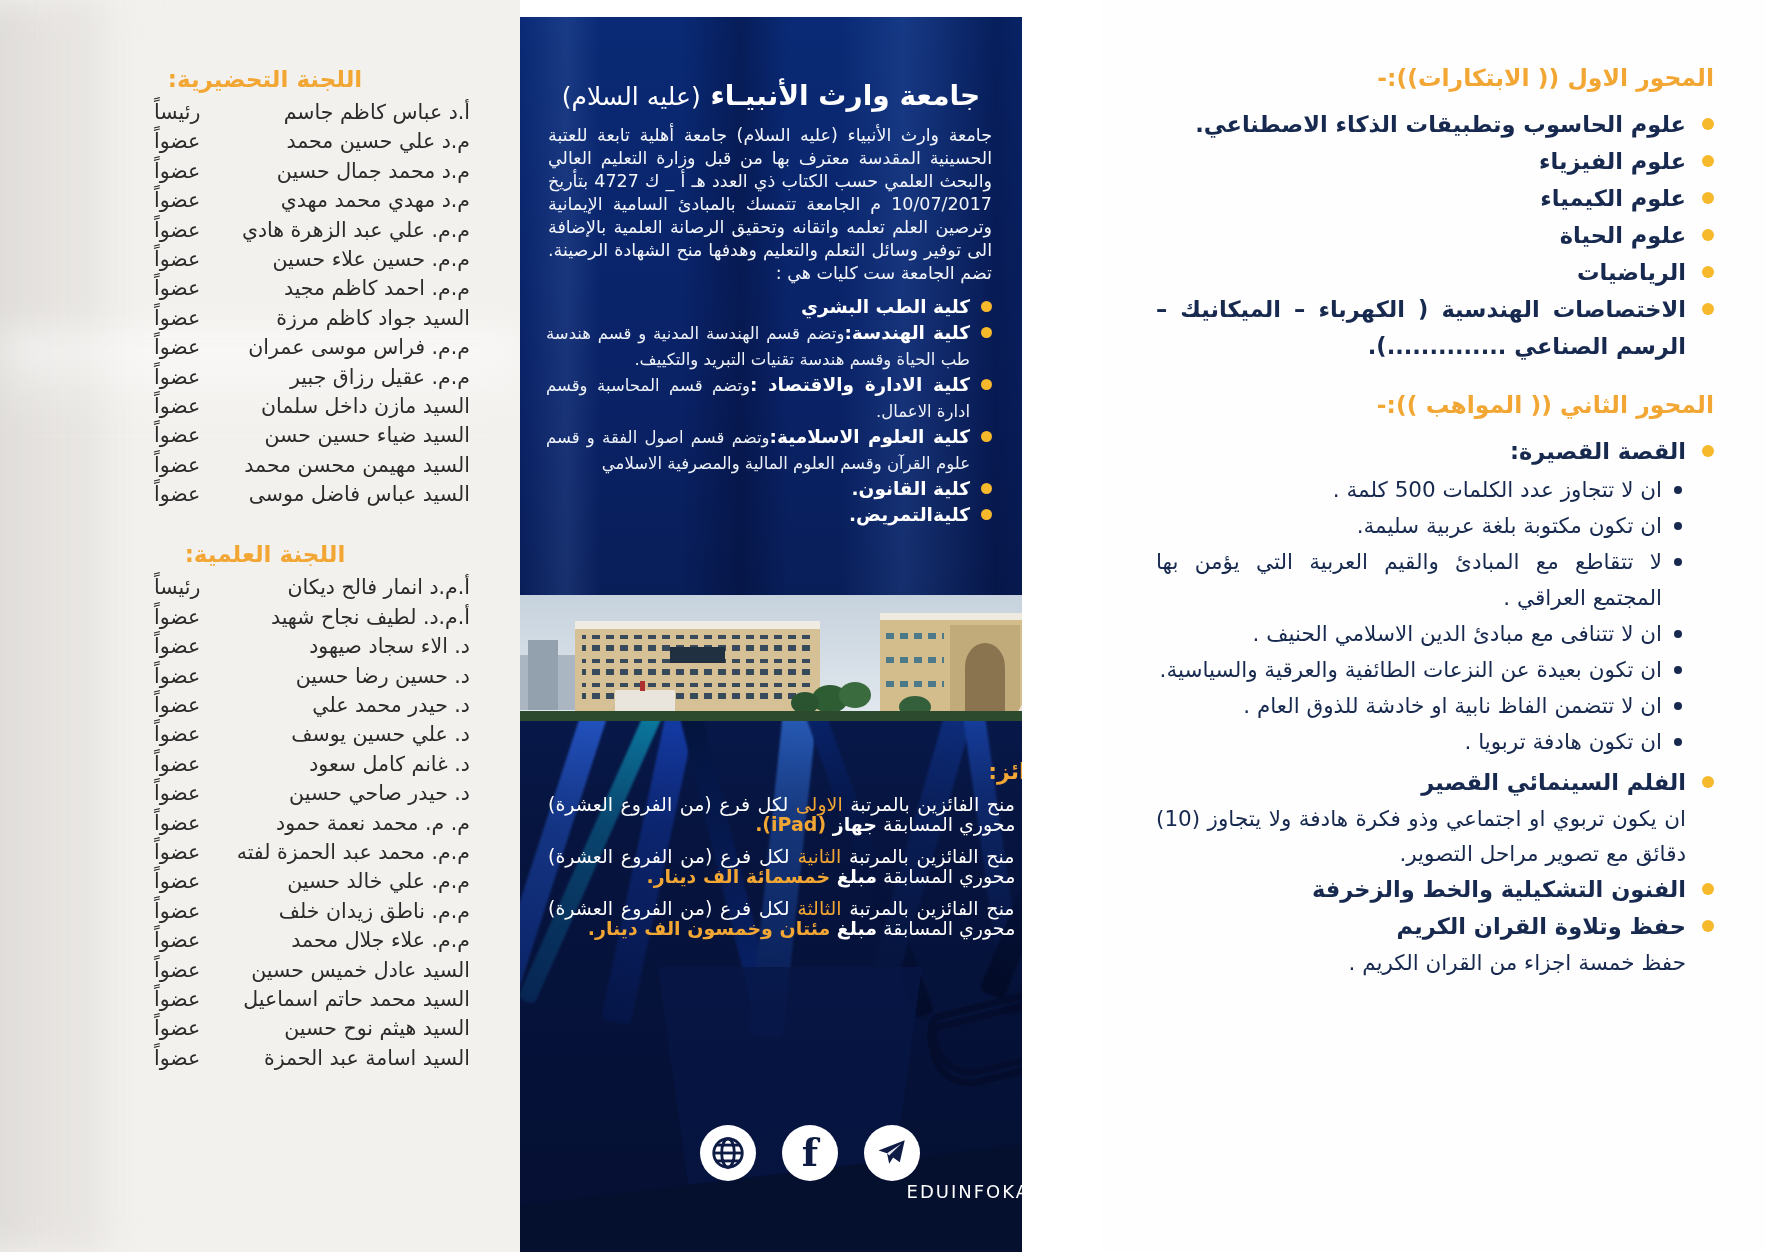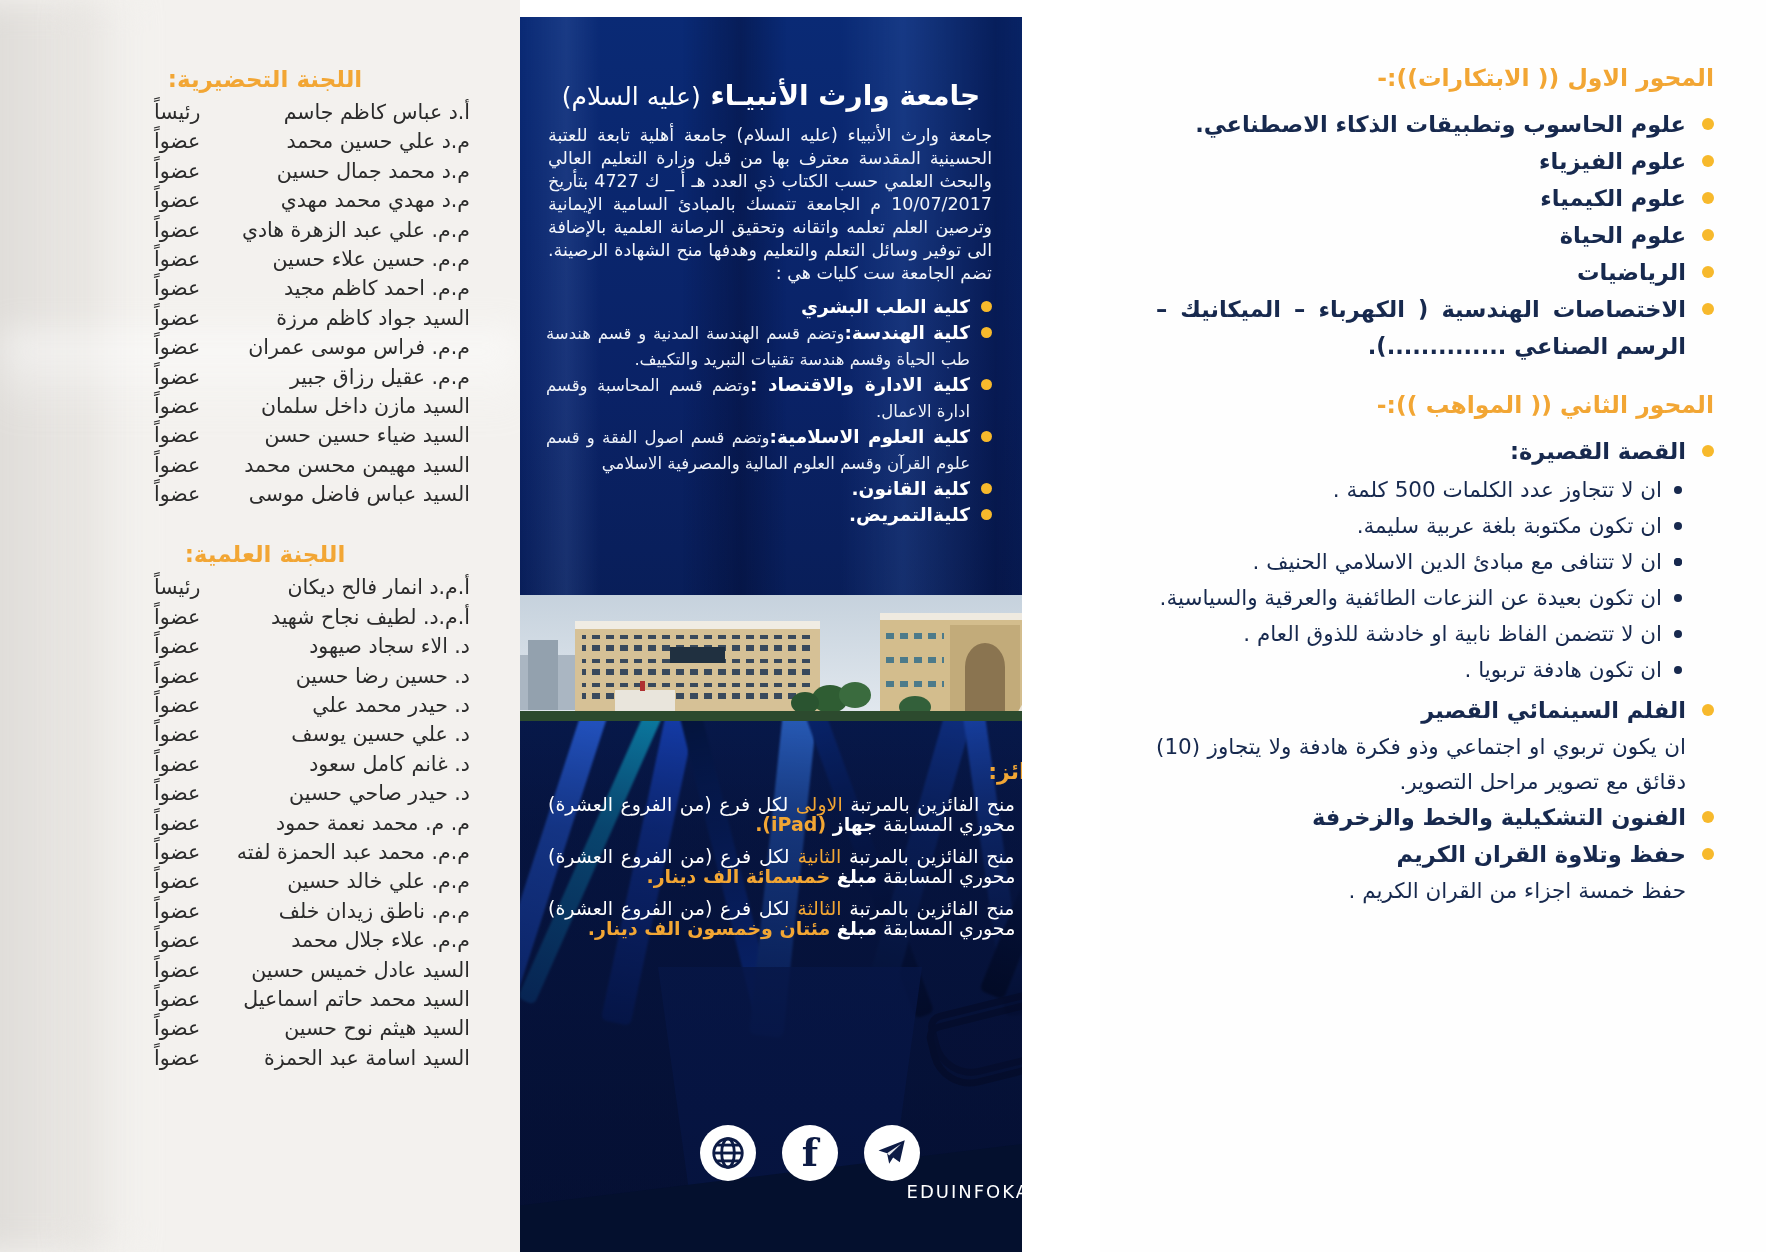--- a/index.html
+++ b/index.html
@@ -372,21 +372,21 @@
     </ul>
 
     <div class="axis-title">المحور الثاني (( المواهب )):-</div>
     <ul class="axis-list">
       <li>
         <span class="dot"></span>
         <span>القصة القصيرة:</span>
         <ul class="rules">
           <li><span class="ndot"></span><span>ان لا تتجاوز عدد الكلمات 500 كلمة .</span></li>
           <li><span class="ndot"></span><span>ان تكون مكتوبة بلغة عربية سليمة.</span></li>
-          <li><span class="ndot"></span></li>
+          <li><span class="ndot"></span><span>لا تتقاطع مع المبادئ والقيم العربية التي يؤمن بها المجتمع العراقي .</span></li>
           <li><span class="ndot"></span><span>ان لا تتنافى مع مبادئ الدين الاسلامي الحنيف .</span></li>
           <li><span class="ndot"></span><span>ان تكون بعيدة عن النزعات الطائفية والعرقية والسياسية.</span></li>
           <li><span class="ndot"></span><span>ان لا تتضمن الفاظ نابية او خادشة للذوق العام .</span></li>
           <li><span class="ndot"></span><span>ان تكون هادفة تربويا .</span></li>
         </ul>
       </li>
       <li>
         <span class="dot"></span>
         <span>الفلم السينمائي القصير</span>
         <div class="topic-desc">ان يكون تربوي او اجتماعي وذو فكرة هادفة ولا يتجاوز (10) دقائق مع تصوير مراحل التصوير.</div>

